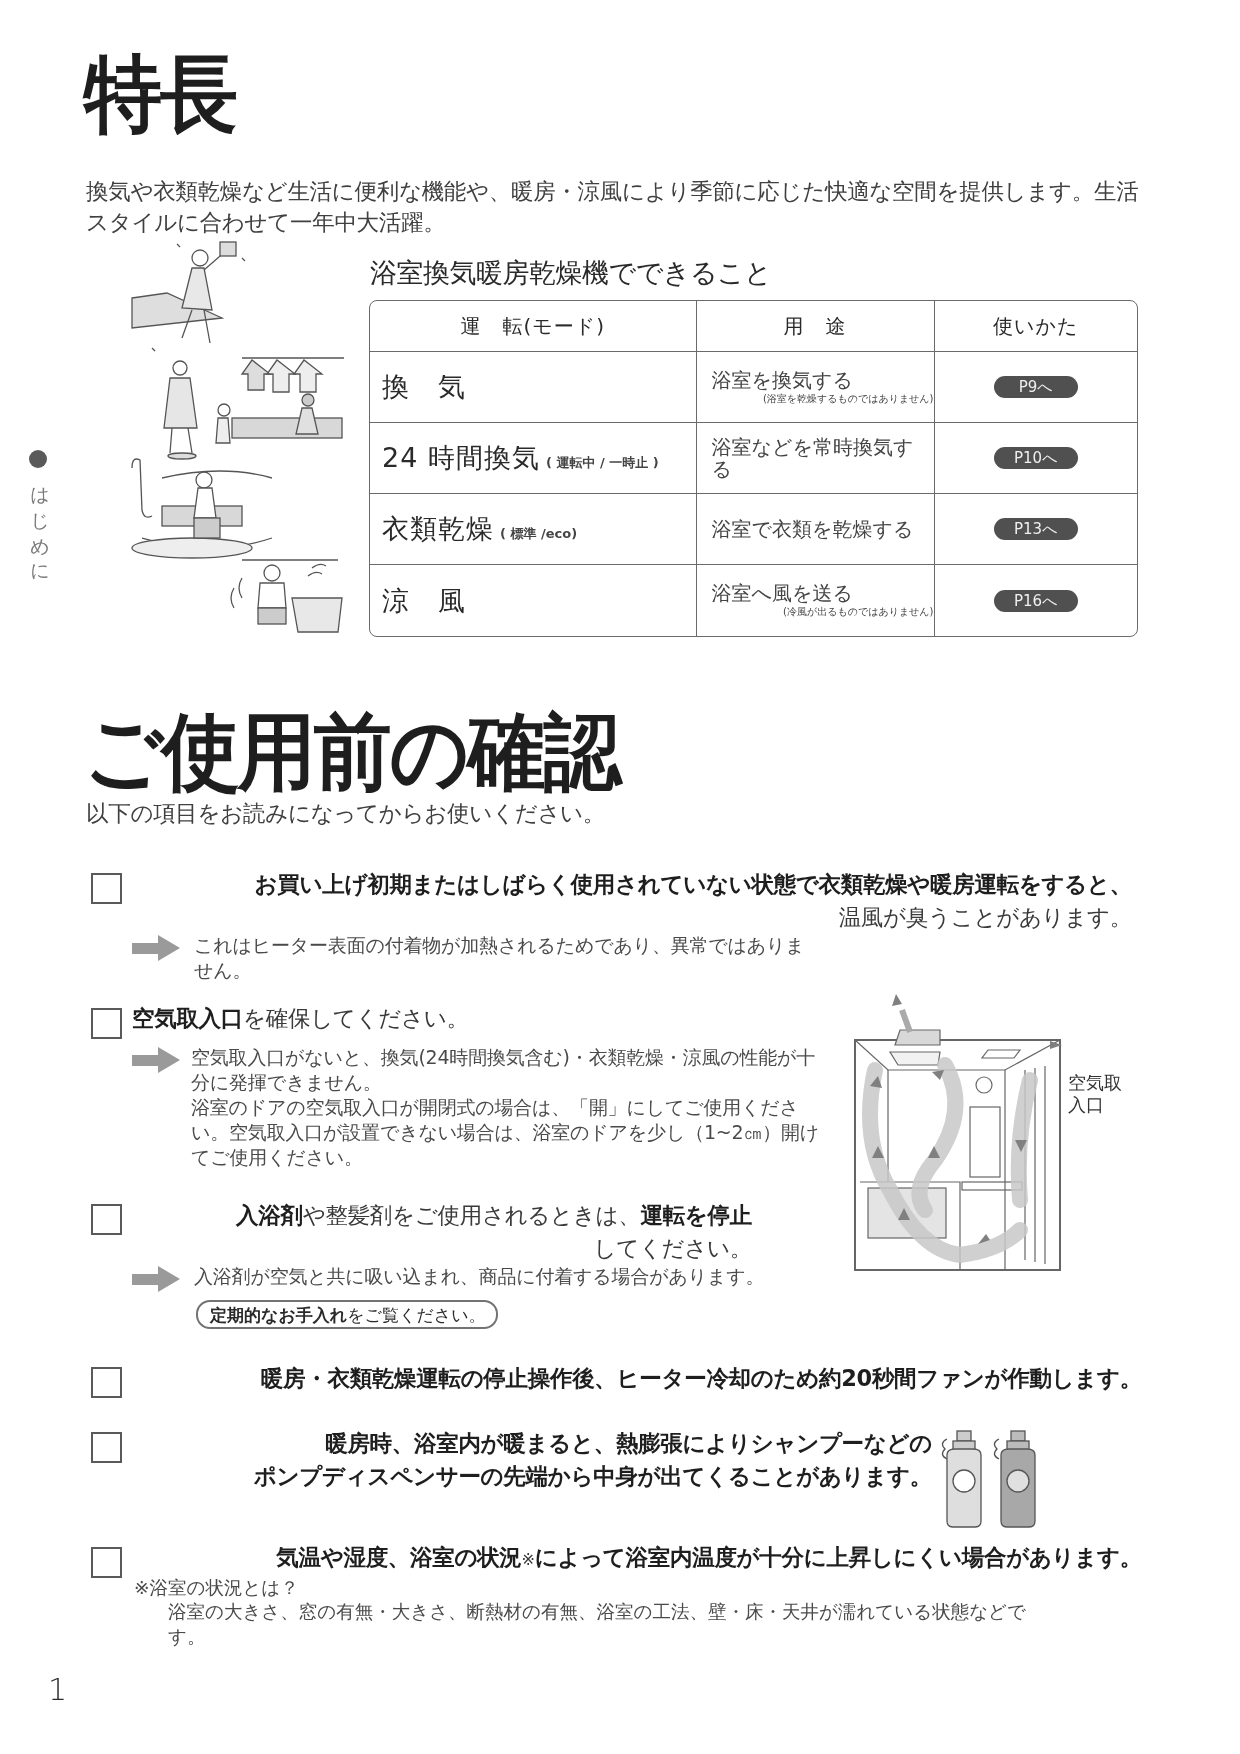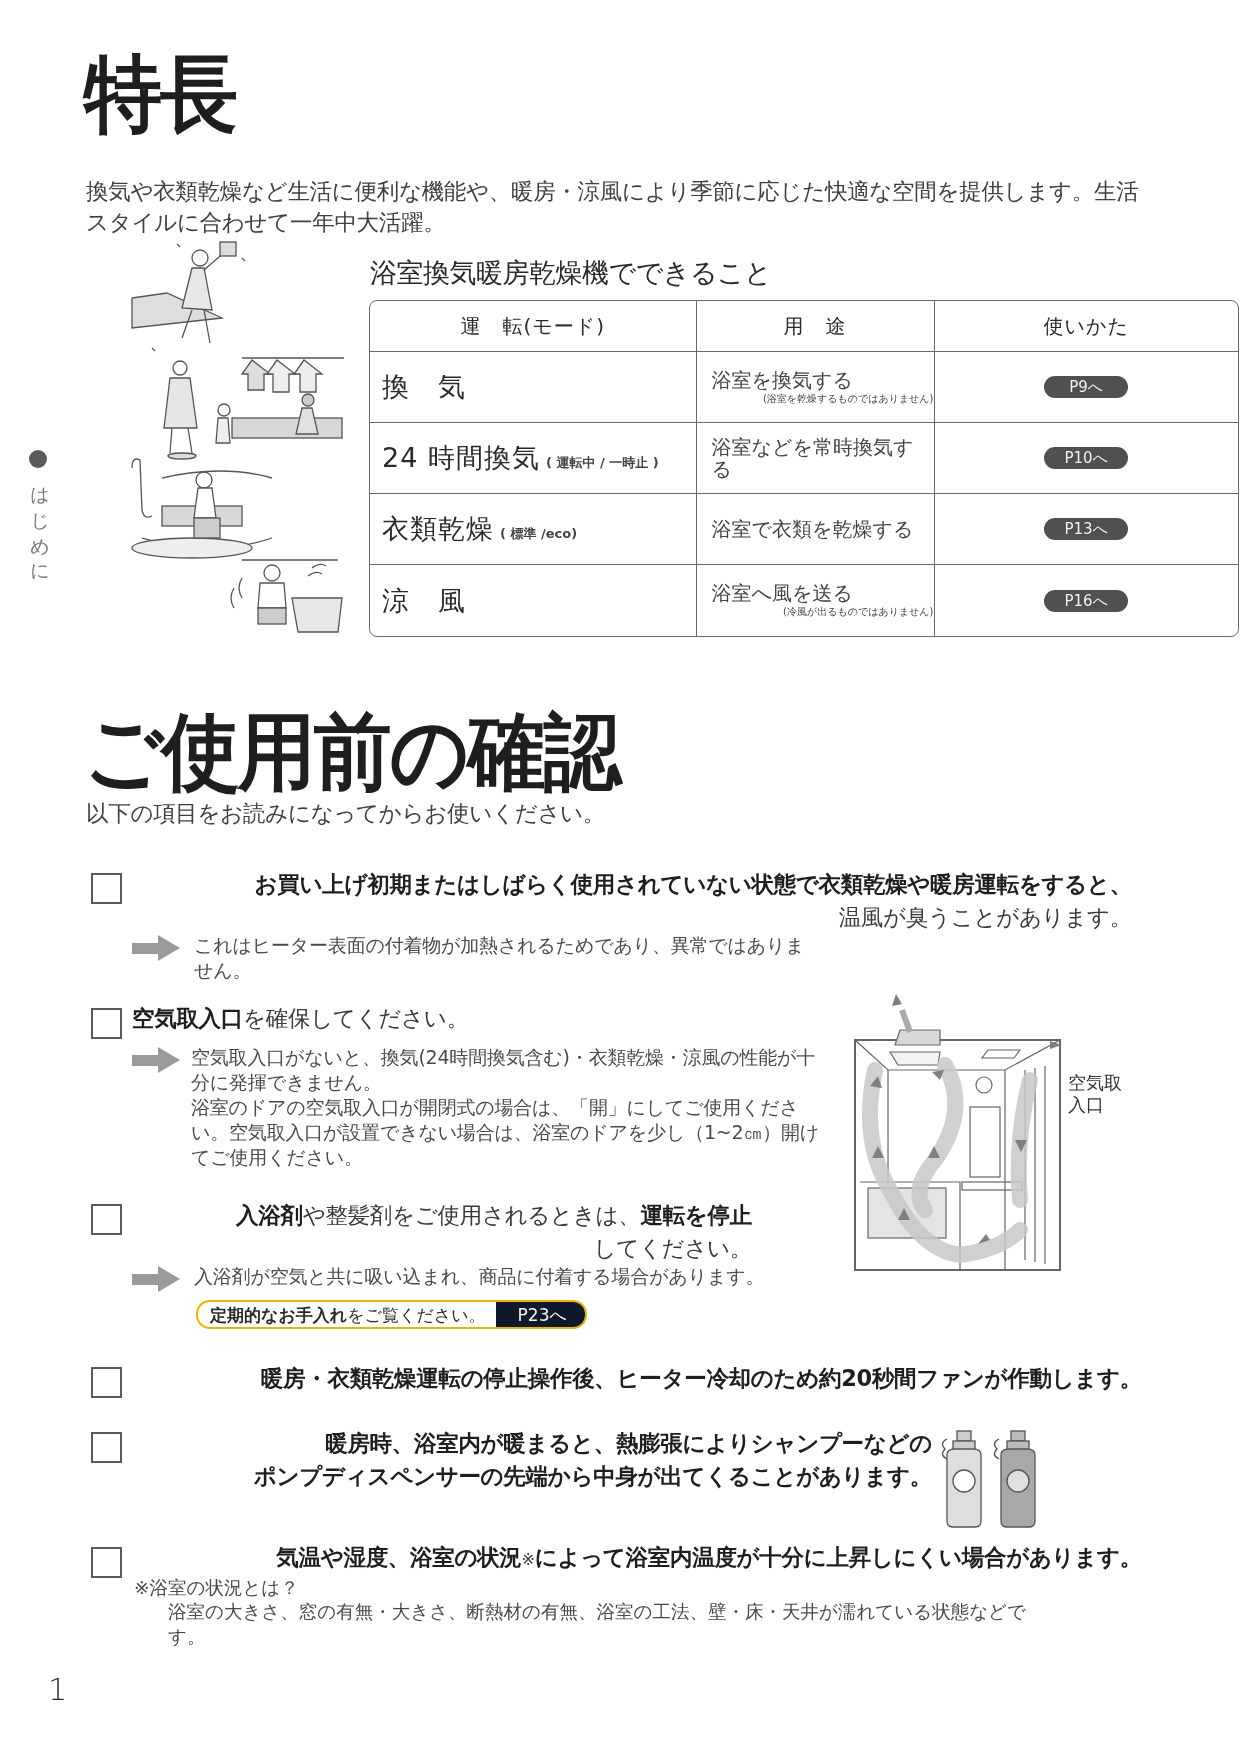--- a/index.html
+++ b/index.html
@@ -14,21 +14,21 @@
   #intro1 { left: 86px; top: 140px; width: 1060px; font-size: 22.5px; line-height: 31px; color: #404040; letter-spacing: -0.3px; margin-top: 36px; }
 
   #side-tab { left: 28px; top: 450px; width: 20px; text-align: center; }
   #side-tab .dot { width: 18px; height: 18px; border-radius: 50%; background: #5a5a5a; margin: 0 auto 6px; }
   #side-tab .vtext { writing-mode: vertical-rl; font-size: 19px; color: #7a7a7a; letter-spacing: 4px; margin: 0 auto; }
 
   #illus { left: 112px; top: 238px; width: 236px; height: 396px; }
 
   #table-caption { left: 370px; top: 255px; font-size: 27px; color: #2a2a2a; letter-spacing: -0.5px; }
 
-  #feat-table { left: 369px; top: 300px; width: 870px; height: 337px; border: 1.5px solid #6a6a6a; border-radius: 8px; overflow: hidden; }
+  #feat-table { left: 369px; top: 300px; width: 769px; height: 337px; border: 1.5px solid #6a6a6a; border-radius: 8px; overflow: hidden; }
   #feat-table table { width: 100%; height: 100%; border-collapse: collapse; table-layout: fixed; }
   #feat-table th, #feat-table td { border-right: 1.5px solid #6a6a6a; border-bottom: 1.5px solid #6a6a6a; }
   #feat-table tr > *:last-child { border-right: none; }
   #feat-table tr:last-child td { border-bottom: none; }
   #feat-table th { height: 42px; font-weight: normal; font-size: 20px; color: #2a2a2a; text-align: center; letter-spacing: 1px; }
   #feat-table td { height: 59px; }
   .mode-cell { padding-left: 12px; white-space: nowrap; }
   .mode-main { font-size: 27px; color: #2a2a2a; letter-spacing: 1px; }
   .mode-sub { font-size: 13px; color: #444; margin-left: 6px; font-weight: bold; }
   .use-cell { padding-left: 15px; }
@@ -43,21 +43,21 @@
 
   .check { position: absolute; width: 31px; height: 31px; border: 2px solid #5a5a5a; background: #fff; }
   .item-head { position: absolute; font-size: 22.5px; line-height: 33px; color: #2e2e2e; letter-spacing: -0.3px; text-align: right; }
   .item-head b { font-weight: 900; color: #1e1e1e; }
   .item-head .normal { font-weight: normal; color: #3a3a3a; }
   .arrow { position: absolute; width: 50px; height: 26px; }
   .arrow::before { content: ""; position: absolute; left: 0; top: 8px; width: 28px; height: 11px; background: #9a9a9a; }
   .arrow::after { content: ""; position: absolute; left: 26px; top: 0; border-left: 22px solid #9a9a9a; border-top: 13px solid transparent; border-bottom: 13px solid transparent; }
   .note { position: absolute; font-size: 19px; line-height: 25px; color: #4a4a4a; letter-spacing: -0.2px; }
 
-  #ref-link { left: 196px; top: 1300px; height: 29px; border: 2px solid #eab308; border-radius: 14px; display: flex; overflow: hidden; font-size: 17px; }
+  #ref-link { left: 196px; top: 1300px; height: 29px; border: 2px solid #737373; border-radius: 14px; display: flex; overflow: hidden; font-size: 17px; flex-direction: column; }
   #ref-link .l { padding: 2px 10px 0 12px; color: #2a2a2a; white-space: nowrap; }
   #ref-link .l b { font-weight: 900; }
   #ref-link .r { background: #0f172a; color: #f4f4f4; padding: 2px 18px 0 22px; white-space: nowrap; }
 
   #bath-diagram { left: 850px; top: 990px; width: 220px; height: 290px; }
   #air-label { left: 1068px; top: 1072px; font-size: 18px; line-height: 22px; color: #333; }
   #bottles { left: 935px; top: 1425px; width: 120px; height: 110px; }
 
   #footnote-title { left: 134px; top: 1575px; font-size: 18.5px; color: #4a4a4a; }
   #footnote-body { left: 168px; top: 1599px; font-size: 18.5px; line-height: 25px; color: #4a4a4a; }

